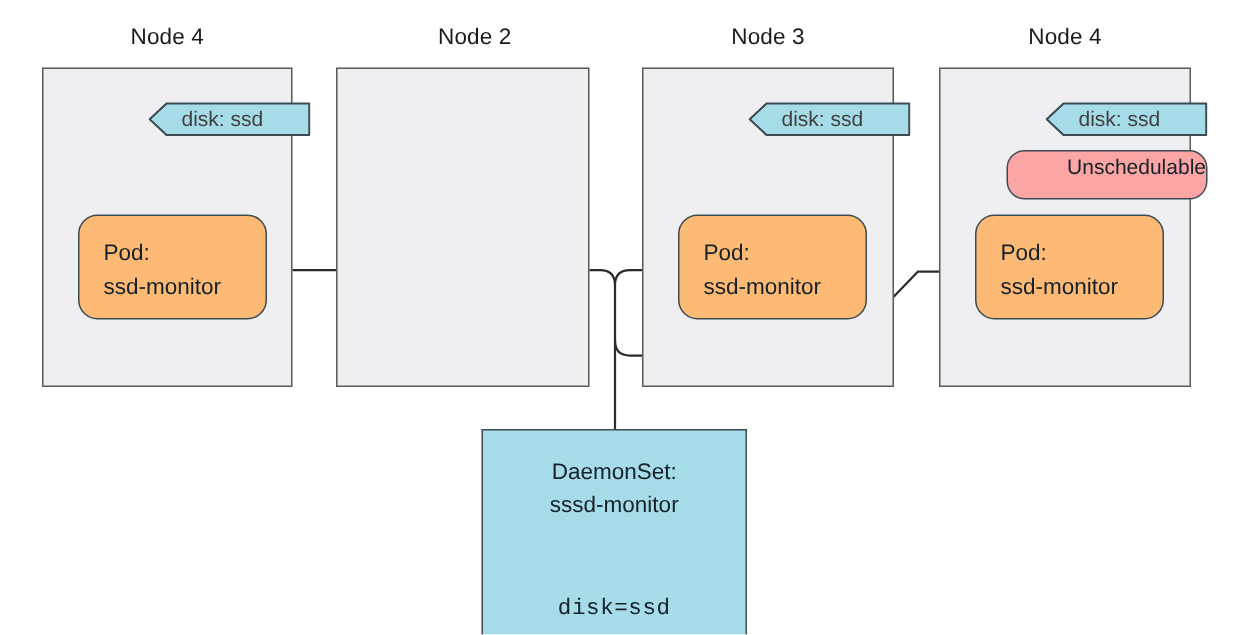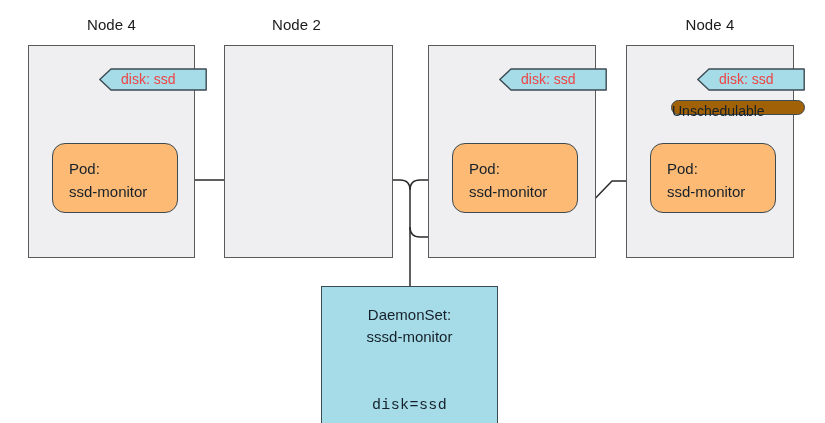--- a/index.html
+++ b/index.html
@@ -54,35 +54,35 @@
     box-sizing: border-box;
   }
   .disk-tag svg { display: block; position: absolute; left: 0; top: 0; }
   .disk-tag .tag-label {
     position: absolute;
     left: 22px;
     top: 0;
     height: 23px;
     line-height: 23px;
     font-size: 14px;
-    color: #ef4444;
+    color: #404040;
     white-space: nowrap;
   }
   
   .pill {
     position: absolute;
-    height: 15px;
+    height: 33px;
     line-height: 21px;
     box-sizing: border-box;
-    background: #a16207;
+    background: #fca5a5;
     border: 1.4px solid #3c4a52;
     border-radius: 12px;
     font-size: 14px;
     color: #16202a;
-    text-align: left;
+    text-align: right;
     white-space: nowrap;
   }
   
   .ds-box {
     position: absolute;
     background: #a5dce8;
     border: 1.4px solid #3c4a52;
     box-sizing: border-box;
     text-align: center;
     font-size: 15px;
@@ -138,23 +138,24 @@
     <svg width="108" height="23" viewBox="0 0 108 23" aria-hidden="true">
       <polygon points="0.8,11.5 12,1 107.2,1 107.2,22 12,22" fill="#a5dce8" stroke="#3c4a52" stroke-width="1.4" stroke-linejoin="round"></polygon>
     </svg>
     <span class="tag-label">disk: ssd</span>
   </div>
   <div class="pod-box" style="left:52px; top:143px; width:126px; height:70px;">
     <span class="pod-line">Pod:</span>
     <span class="pod-line">ssd-monitor</span>
   </div>
 
-  <div class="node-title" style="left:212px; top:16px; width:169px;">Node 2</div>
+  <div class="node-title" style="left:232px; top:16px; width:169px;">Node 2</div>
   <div class="node-box" style="left:224px; top:45px; width:169px; height:213px;"></div>
 
+  <div class="node-title" style="left:428px; top:16px; width:168px;">Node 3</div>
   <div class="node-box" style="left:428px; top:45px; width:168px; height:213px;"></div>
   <div class="disk-tag" style="left:499px; top:68px; width:108px;">
     <svg width="108" height="23" viewBox="0 0 108 23" aria-hidden="true">
       <polygon points="0.8,11.5 12,1 107.2,1 107.2,22 12,22" fill="#a5dce8" stroke="#3c4a52" stroke-width="1.4" stroke-linejoin="round"></polygon>
     </svg>
     <span class="tag-label">disk: ssd</span>
   </div>
   <div class="pod-box" style="left:452px; top:143px; width:126px; height:70px;">
     <span class="pod-line">Pod:</span>
     <span class="pod-line">ssd-monitor</span>

